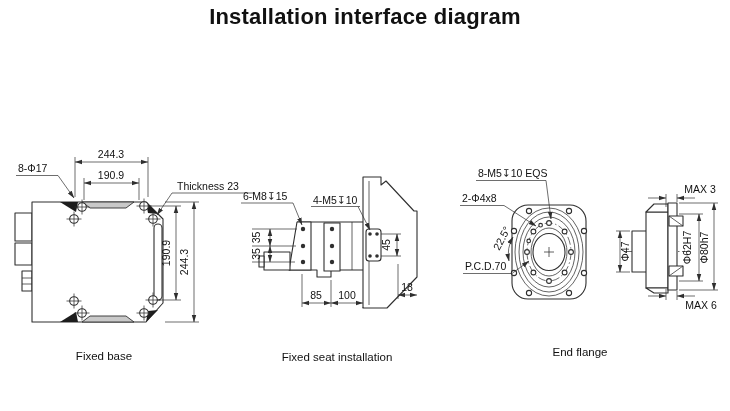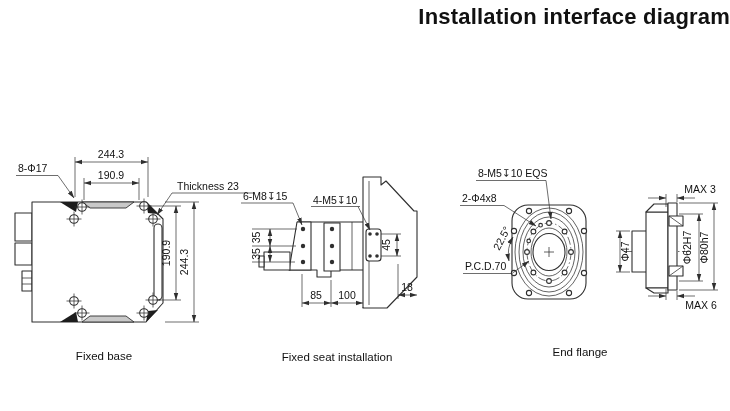--- a/index.html
+++ b/index.html
@@ -1,18 +1,18 @@
 <!DOCTYPE html>
 <html><head>
 <meta charset="utf-8">
 <style>
   html,body{margin:0;padding:0;background:#ffffff;}
   .canvas{position:relative;width:730px;height:411px;background:#ffffff;overflow:hidden;
           font-family:"Liberation Sans","DejaVu Sans",sans-serif;}
-  .title{position:absolute;top:4px;left:0;width:730px;text-align:right;
+  .title{position:absolute;top:4px;left:0;width:730px;text-align:center;
          font-size:22px;font-weight:700;color:#111;letter-spacing:0.2px;}
   svg{position:absolute;left:0;top:0;}
   svg text{font-family:"Liberation Sans","DejaVu Sans",sans-serif;fill:#111;}
   .ol{fill:none;stroke:#2f2f2f;stroke-width:1.1;stroke-linejoin:round;}
   .fw{fill:#ffffff;stroke:#2f2f2f;stroke-width:1.1;stroke-linejoin:round;}
   .slot{fill:#c9c9c9;stroke:#2f2f2f;stroke-width:0.9;stroke-linejoin:round;}
   .wedge{fill:#1d1d1d;stroke:none;}
   .thin{fill:none;stroke:#2f2f2f;stroke-width:0.75;}
   .dim{fill:none;stroke:#2f2f2f;stroke-width:0.7;}
   .cl{fill:none;stroke:#2f2f2f;stroke-width:0.7;stroke-dasharray:8 2.5 1.5 2.5;}

